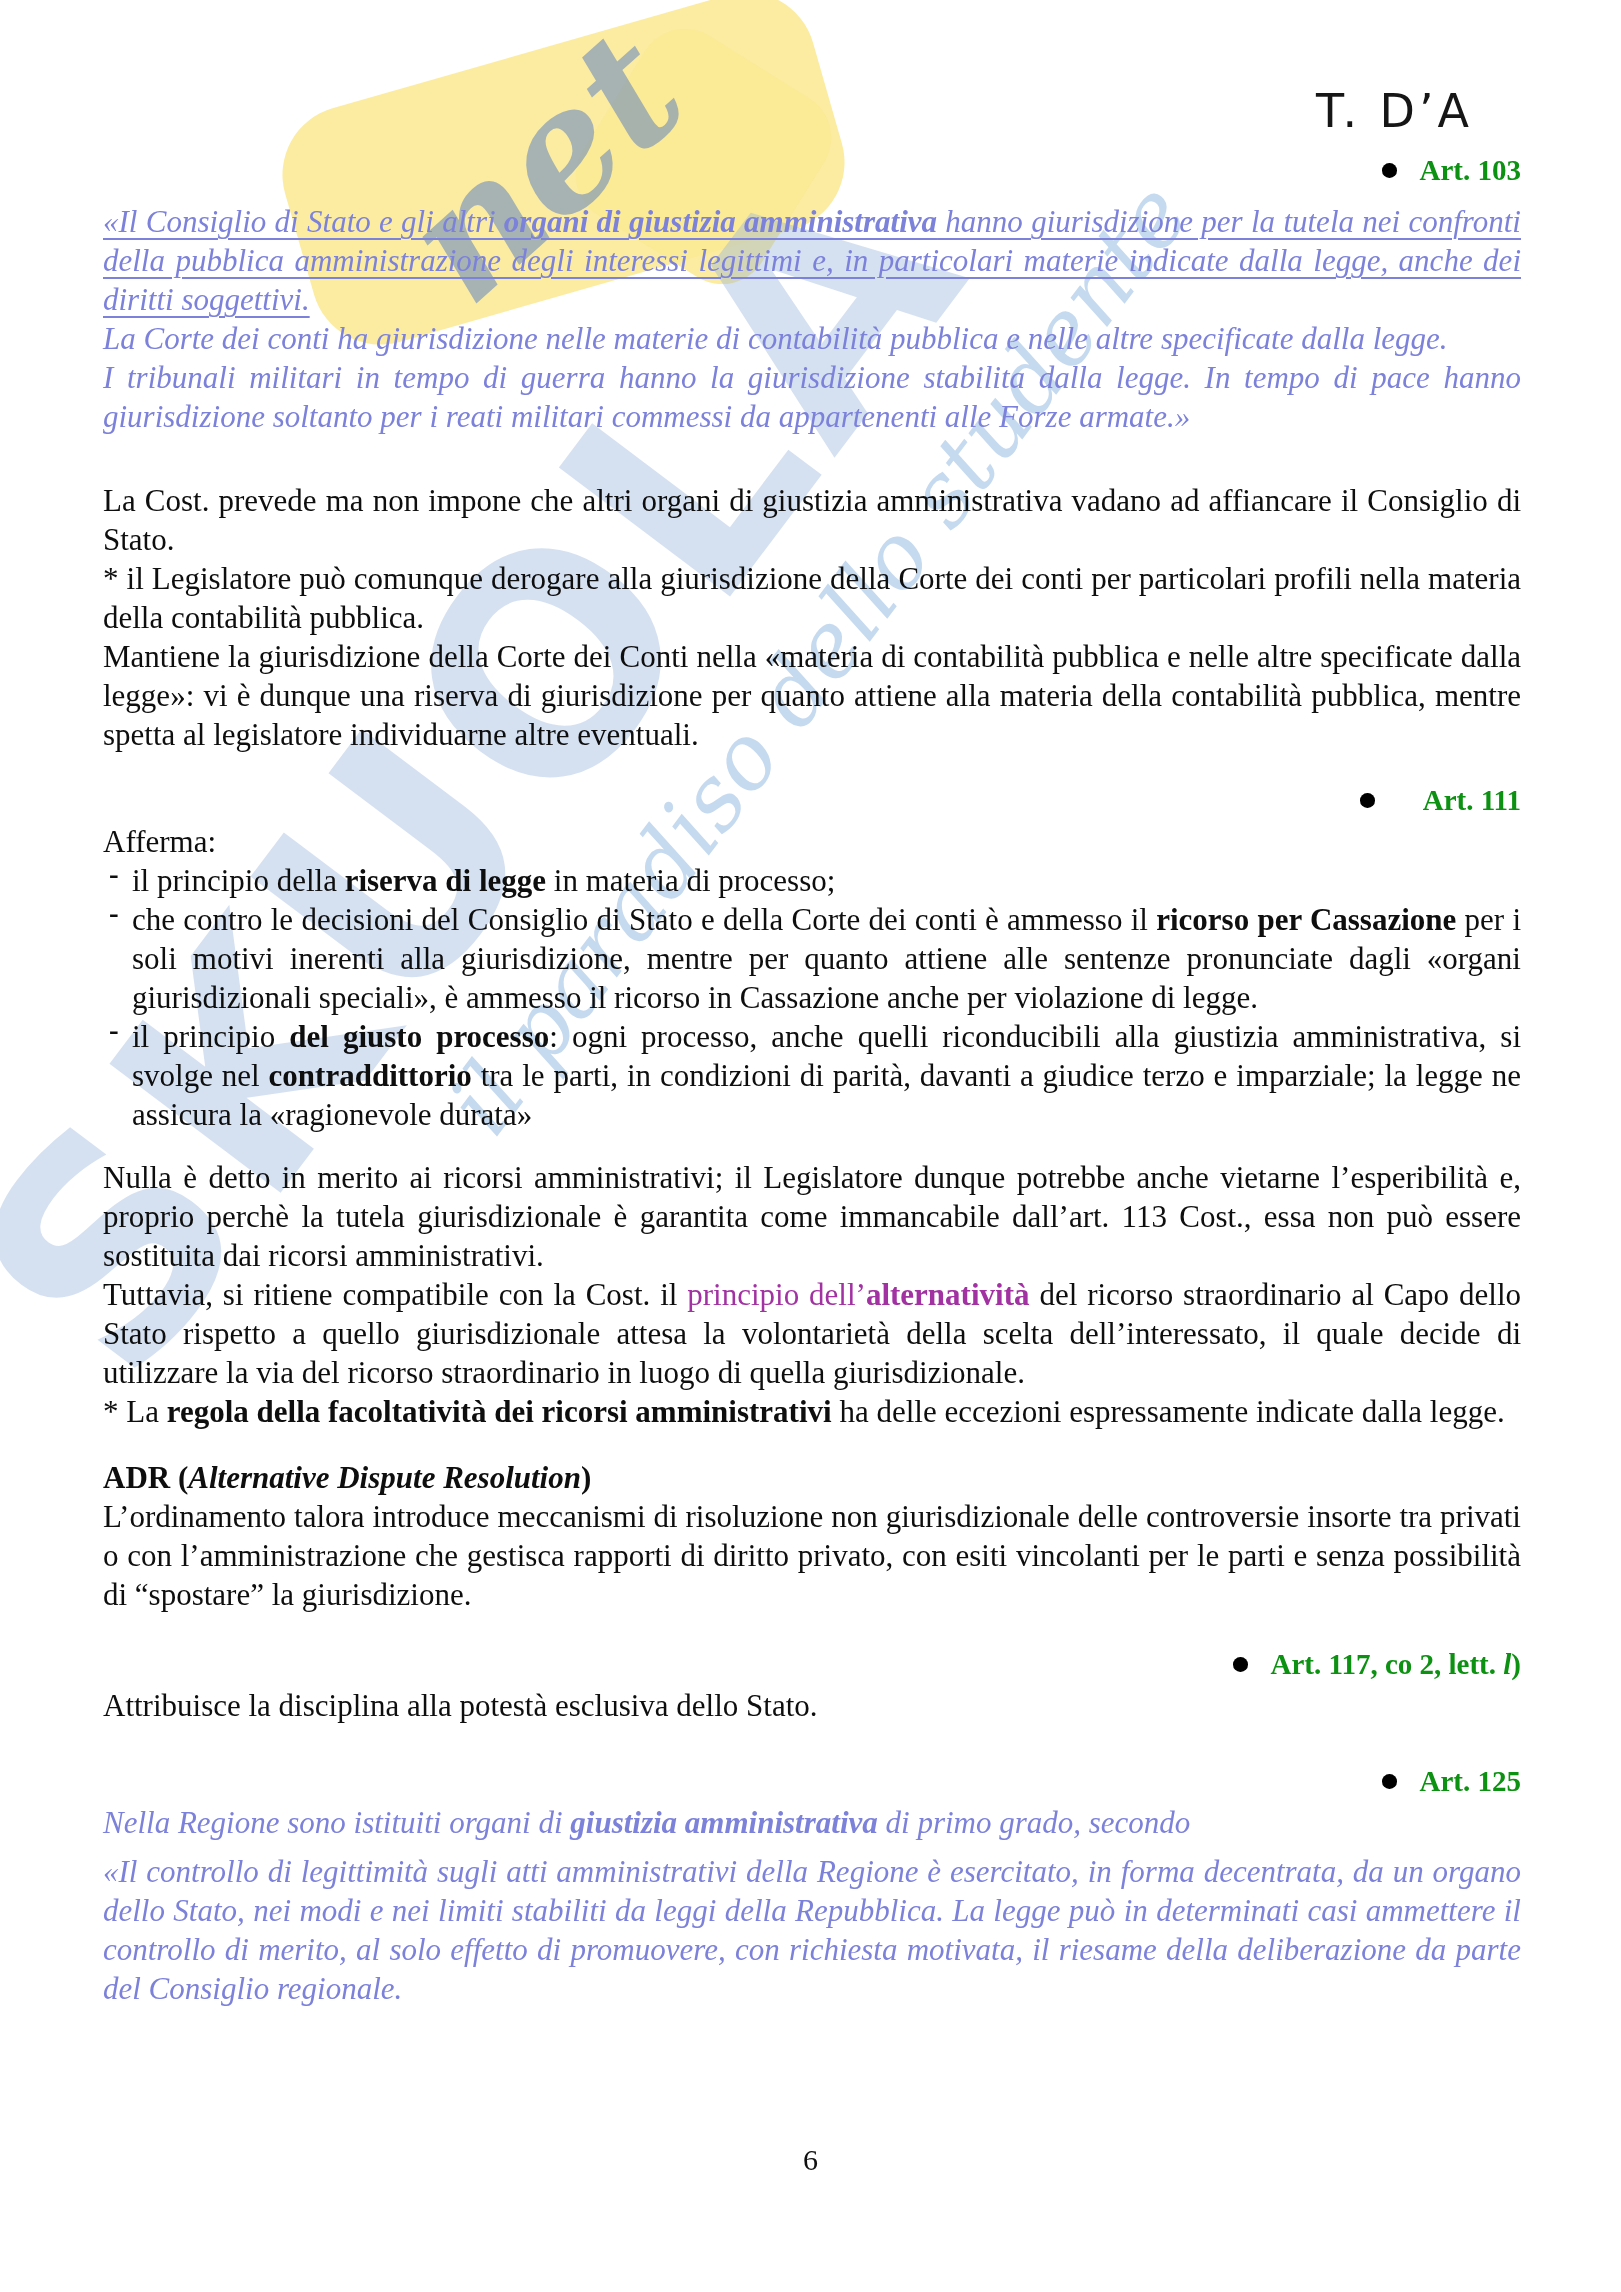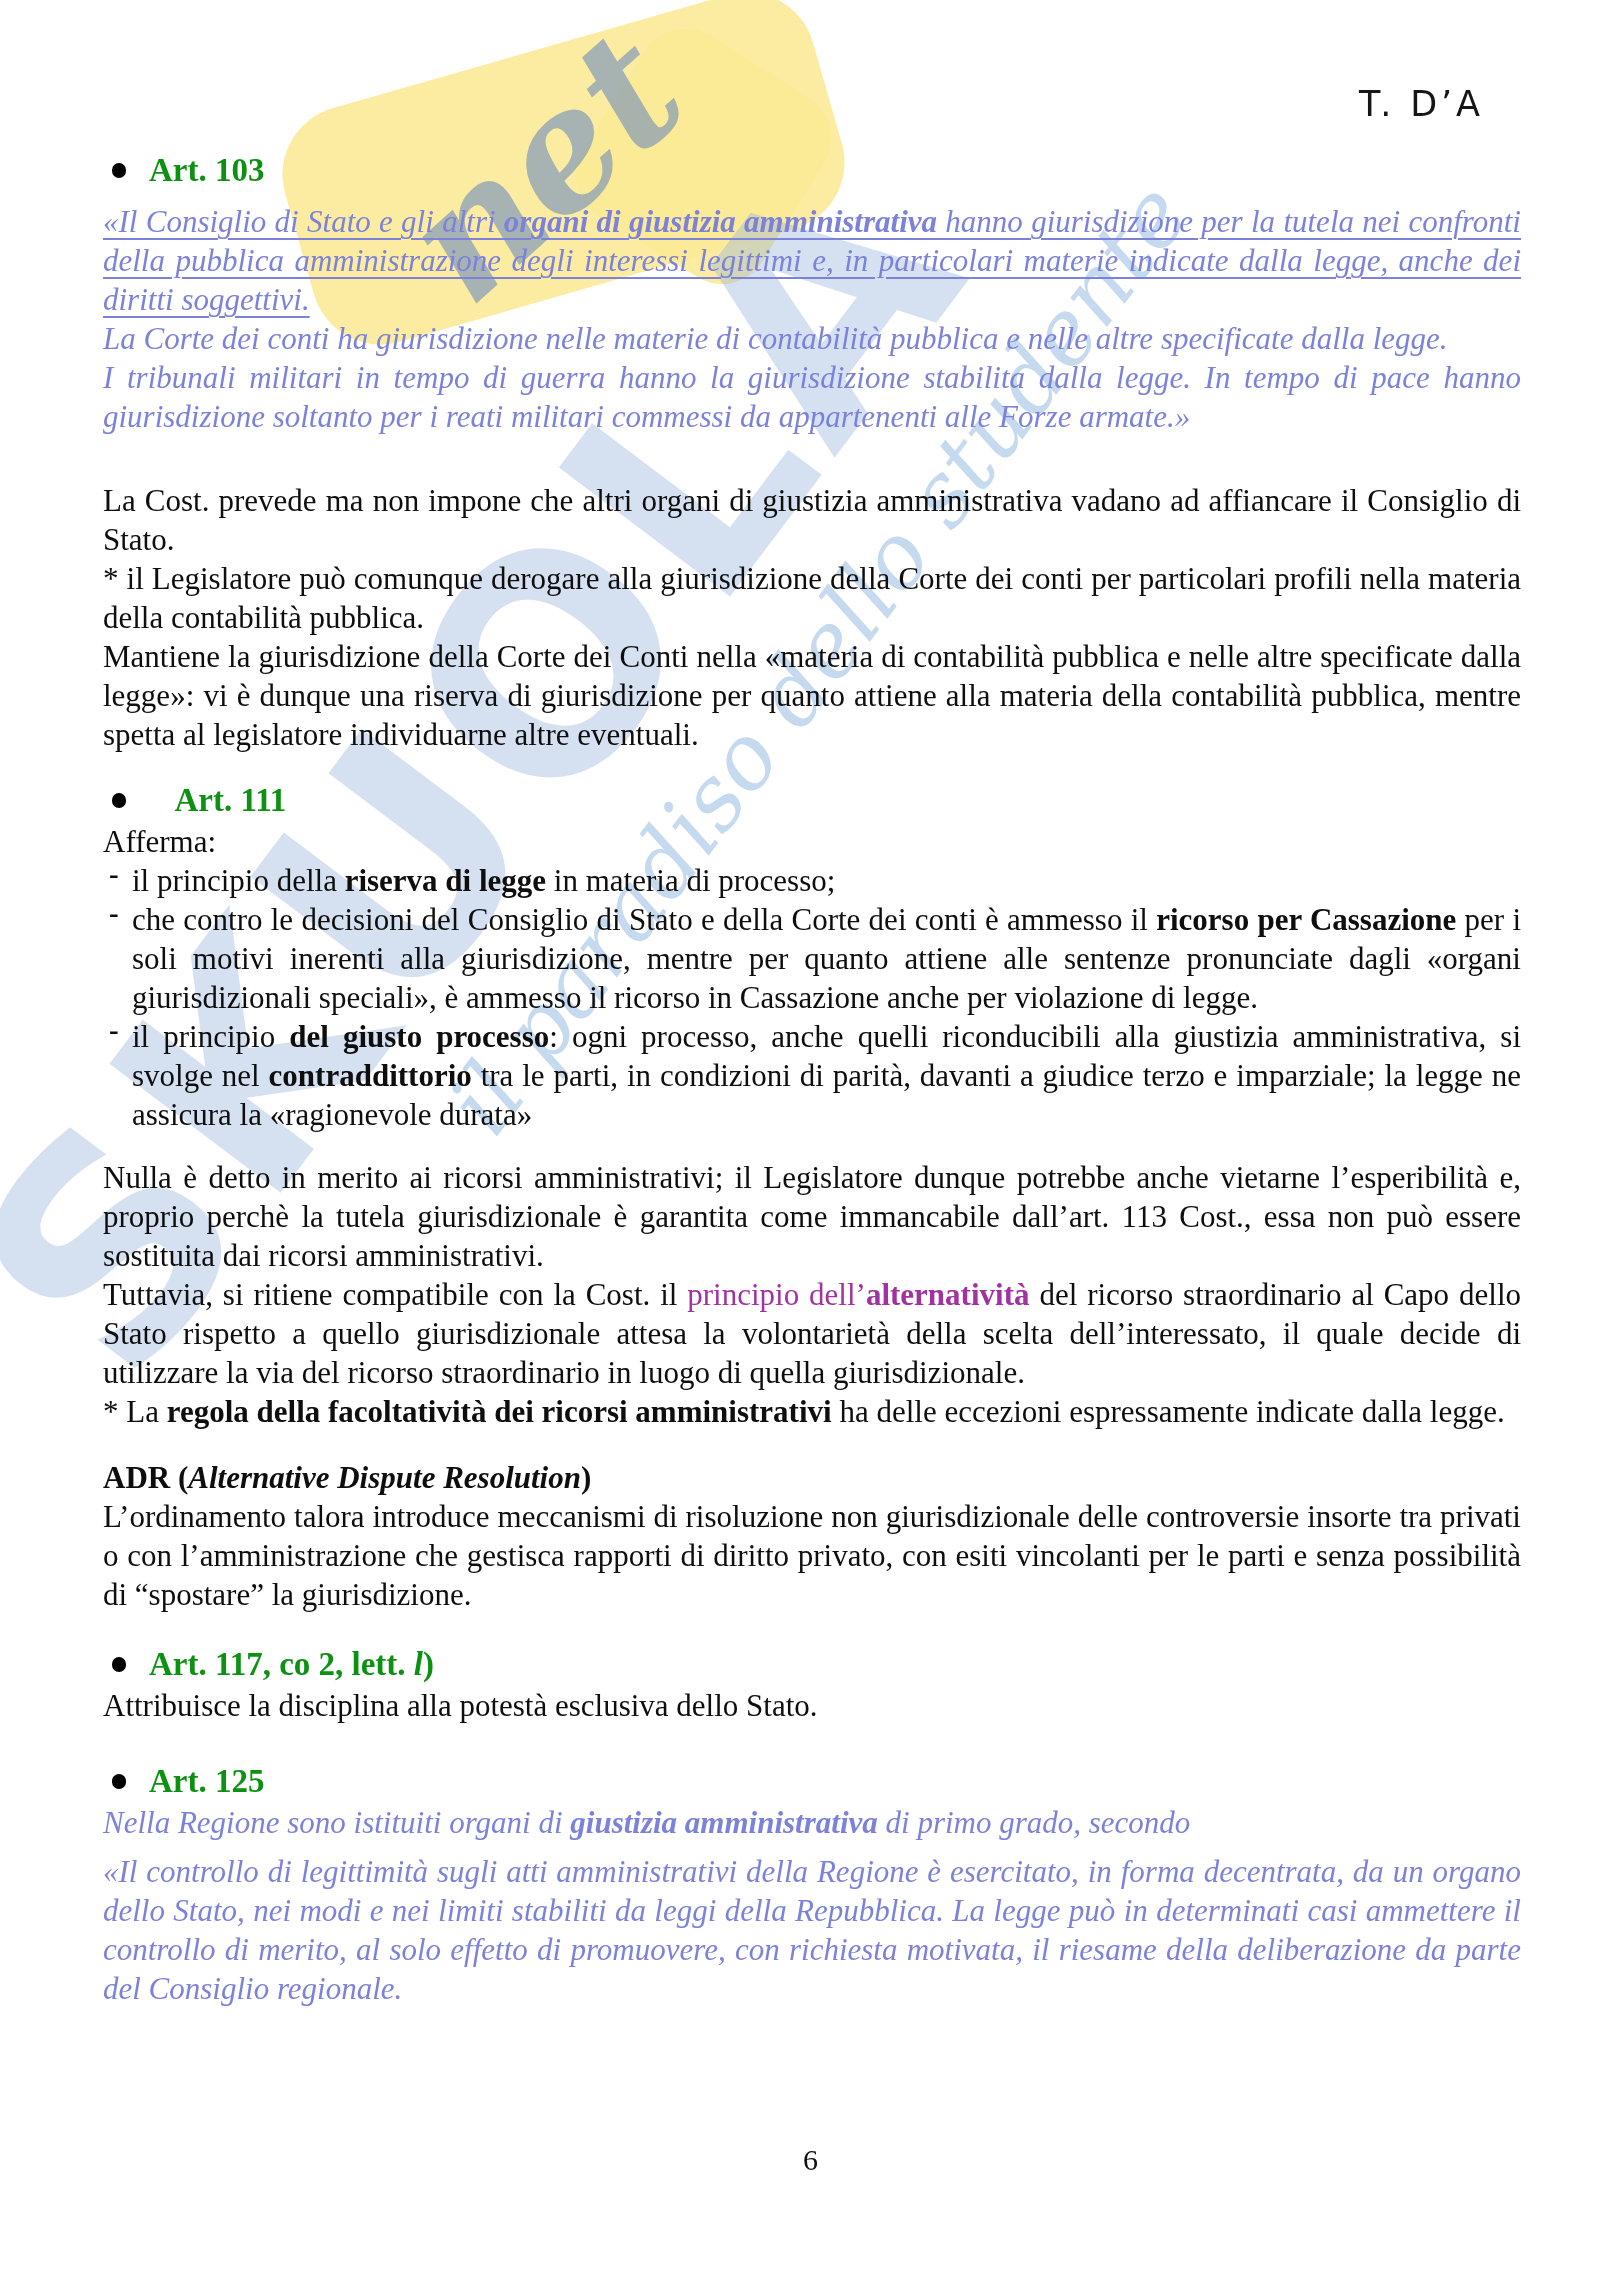--- a/index.html
+++ b/index.html
@@ -27,40 +27,41 @@
     color:rgba(150,181,221,0.40);
   }
   .wm-tagline {
     position:absolute; left:421px; top:304px;
     font-family:"DejaVu Serif", serif; font-style:italic;
     font-size:90px; white-space:nowrap; color:rgba(150,185,226,0.55);
   }
 
   
   .author {
-    position:absolute; left:1359px; top:84px; z-index:2;
-    font-family:"DejaVu Sans", sans-serif; font-size:35px;
+    position:absolute; left:1316px; top:84px; z-index:2;
+    font-family:"DejaVu Sans", sans-serif; font-size:46px;
     letter-spacing:3.9px; color:#161616;
   }
   .pageno {
     position:absolute; left:0; right:0; top:2143px; z-index:2;
     text-align:center; font-size:30px; color:#101010;
   }
 
   
   .content {
     position:relative; z-index:2;
     padding:149px 100px 0 103px;
     font-size:31px; line-height:39px;
   }
   .heading {
     display:flex; align-items:center; gap:22.5px;
     margin-left:8.8px;
-    font-size:33px; line-height:43px; font-weight:bold;
+    font-size:29px; line-height:43px; font-weight:bold;
     color:#0d9112;
+    justify-content:flex-end;
   }
   .heading .dot { width:14.7px; height:14.7px; border-radius:50%; background:#000; flex:0 0 auto; }
   .heading i { font-style:italic; }
   .h111 { margin-top:25.5px;gap:48px; }
   .h117 { margin-top:29px; }
   .h125 { margin-top:35px; }
 
   .q { font-style:italic; color:#7c81da; text-align:justify; }
   .q b { font-weight:bold; }
   .q.u { text-decoration:underline; text-decoration-thickness:2.2px; text-underline-offset:5.9px; }

